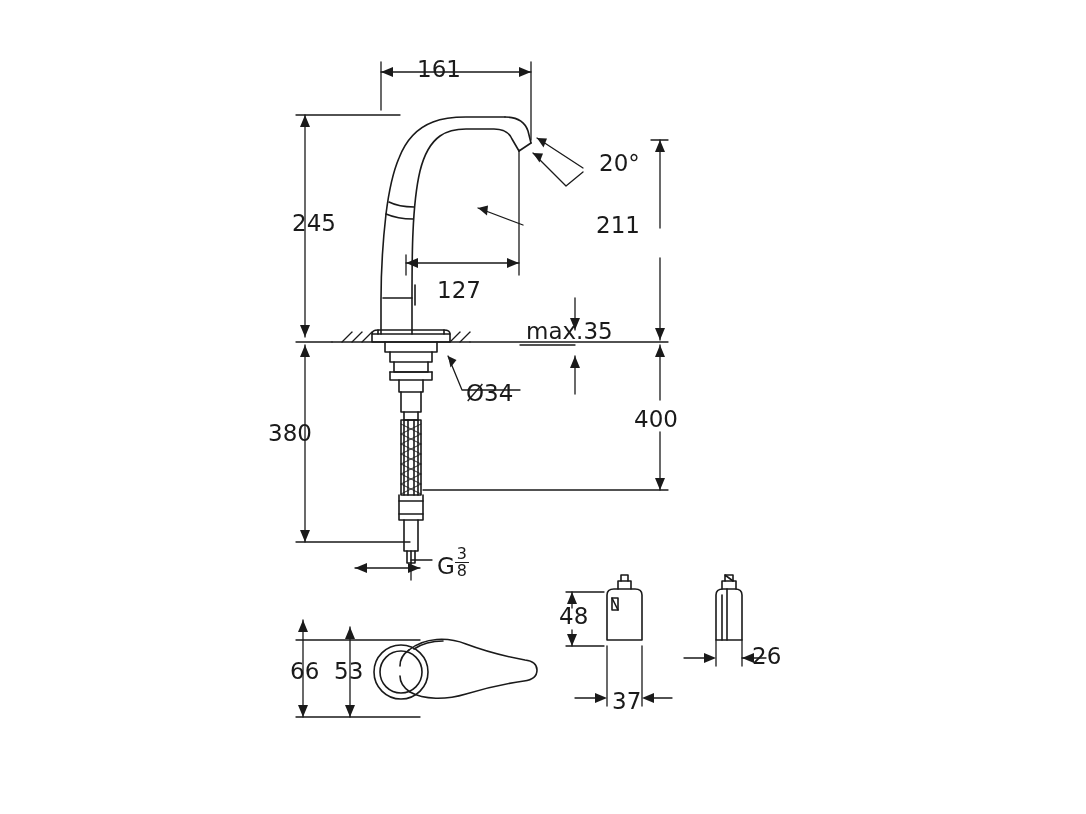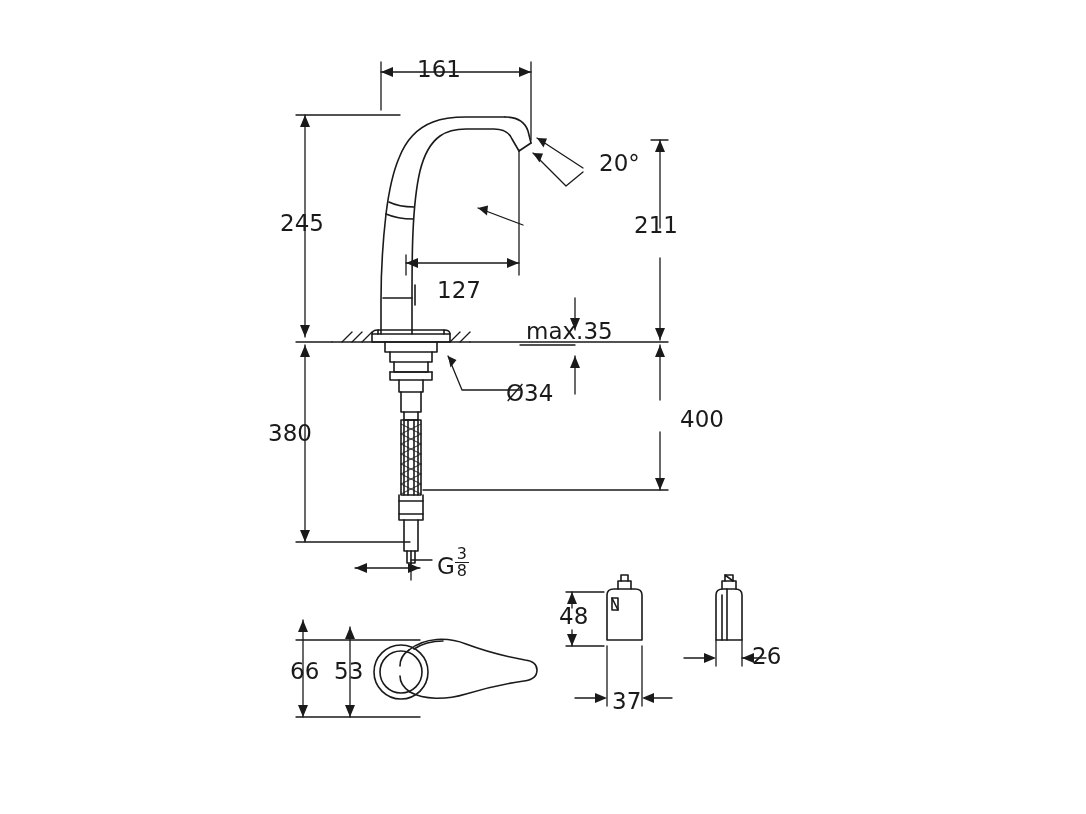--- a/index.html
+++ b/index.html
@@ -250,35 +250,35 @@
         <line x1="742" y1="658" x2="766" y2="658"></line>
         <line x1="716" y1="640" x2="716" y2="666"></line>
         <line x1="742" y1="640" x2="742" y2="666"></line>
       </g>
 
     </g>
   </svg>
 
   <div class="lbl" style="left:417px;top:58px;">161</div>
 
-  <div class="lbl" style="left:280px;top:212px;">245</div>
+  <div class="lbl" style="left:292px;top:212px;">245</div>
 
   <div class="lbl" style="left:599px;top:152px;">20°</div>
 
   <div class="lbl" style="left:437px;top:250px;margin-top:29px;">127</div>
 
-  <div class="lbl" style="left:634px;top:214px;">211</div>
+  <div class="lbl" style="left:596px;top:214px;">211</div>
 
   <div class="lbl" style="left:526px;top:320px;">max.35</div>
 
-  <div class="lbl" style="left:466px;top:382px;margin-left:40px;">Ø34</div>
+  <div class="lbl" style="left:466px;top:382px;">Ø34</div>
 
   <div class="lbl" style="left:268px;top:422px;">380</div>
 
-  <div class="lbl" style="left:634px;top:408px;margin-left:46px;">400</div>
+  <div class="lbl" style="left:634px;top:408px;">400</div>
 
   <div class="lbl" style="left:437px;top:546px;">
     <span>G</span><span class="frac"><span class="n">3</span><span class="d">8</span></span>
   </div>
 
   <div class="lbl" style="left:290px;top:660px;">66</div>
 
   <div class="lbl" style="left:334px;top:660px;">53</div>
 
   <div class="lbl" style="left:559px;top:605px;text-align:center;">48</div>

